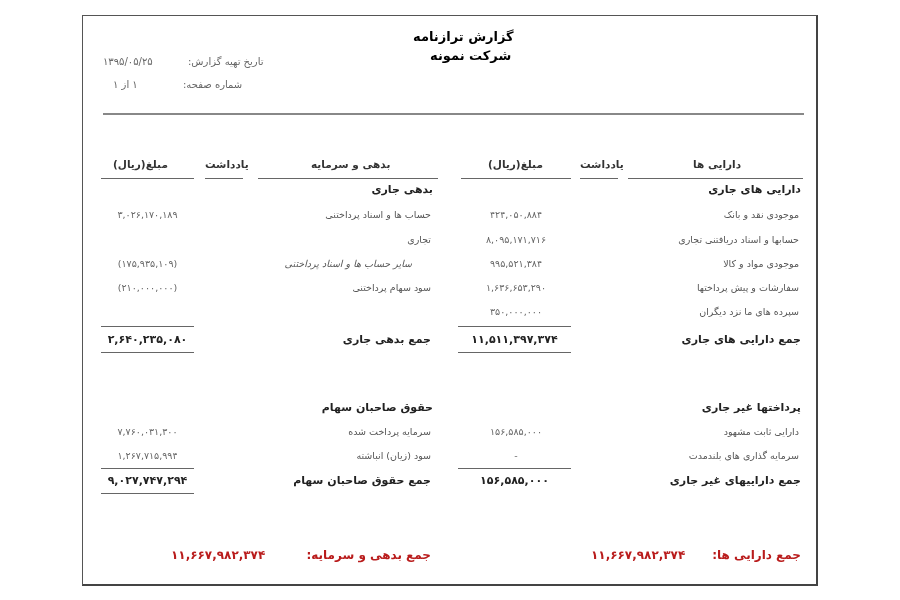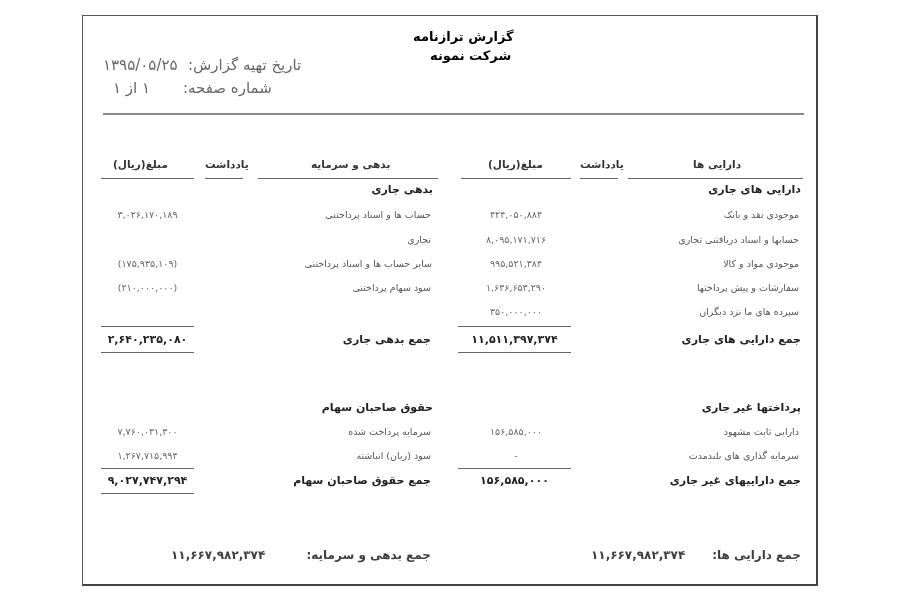--- a/index.html
+++ b/index.html
@@ -3,33 +3,33 @@
 <meta charset="utf-8">
 <style>
   html, body { margin:0; padding:0; background:#ffffff; }
   body { width:900px; height:600px; position:relative; overflow:hidden;
          font-family:"DejaVu Sans", sans-serif; color:#222; }
   .page { position:absolute; left:82px; top:15px; width:736px; height:571px;
           border:1px solid #555; border-right:2px solid #444; border-bottom:2px solid #444;
           background:#fff; box-sizing:border-box; }
   .abs { position:absolute; white-space:nowrap; }
   .title { font-weight:bold; font-size:13px; color:#000000; }
-  .meta { font-size:15px; color:#666; }
+  .meta { font-size:10px; color:#666; }
   .hr-top { position:absolute; left:20px; right:12px; top:97px; height:0; border-top:2px solid #888; }
   .range-box { position:absolute; left:13px; right:11px; top:106px; height:33px;
                border:2px solid #333; box-sizing:border-box; }
   .range-text { position:absolute; right:8px; top:2px; font-size:9px; color:#666; direction:rtl; }
   .hdr { font-size:10.5px; font-weight:bold; color:#333; }
   .uline { position:absolute; height:0; border-top:1.5px solid #666; }
   .sec { font-size:11px; font-weight:bold; color:#222; direction:rtl; }
   .lbl { font-size:9.5px; color:#555; direction:rtl; }
   .num { font-size:9.5px; color:#666; text-align:center; }
   .tot-lbl { font-size:11px; font-weight:bold; color:#222; direction:rtl; }
   .tot-num { font-size:11px; font-weight:bold; color:#222; text-align:center; }
-  .grand { font-size:12px; font-weight:bold; color:#404040; direction:rtl; }
+  .grand { font-size:12px; font-weight:bold; color:#b91c1c; direction:rtl; }
 </style>
 </head>
 <body>
 
 <div class="page">
 
   <div class="abs title" style="left:330px; top:13px;">گزارش ترازنامه</div>
   <div class="abs title" style="left:347px; top:32px;">شرکت نمونه</div>
 
   <div class="abs meta" style="left:105px; top:40px; direction:rtl;">تاریخ تهیه گزارش:</div>
@@ -90,21 +90,21 @@
 
   <div class="abs grand" style="right:15px; top:532px;">جمع دارایی ها:</div>
   <div class="abs grand" style="left:508px; top:532px;">۱۱,۶۶۷,۹۸۲,۳۷۴</div>
 
   <div class="abs sec" style="right:383px; top:167px;">بدهی جاری</div>
 
   <div class="abs lbl" style="right:385px; top:193px;">حساب ها و اسناد پرداختنی</div>
   <div class="abs lbl" style="right:385px; top:218px;">تجاری</div>
   <div class="abs num" style="left:18px; width:93px; top:193px;">۳,۰۲۶,۱۷۰,۱۸۹</div>
 
-  <div class="abs lbl" style="right:384px; top:242px;">سایر حساب ها و اسناد پرداختنی</div>
+  <div class="abs lbl" style="right:404px; top:242px;font-style:italic;">سایر حساب ها و اسناد پرداختنی</div>
   <div class="abs num" style="left:18px; width:93px; top:242px;">(۱۷۵,۹۳۵,۱۰۹)</div>
 
   <div class="abs lbl" style="right:385px; top:266px;">سود سهام پرداختنی</div>
   <div class="abs num" style="left:18px; width:93px; top:266px;">(۲۱۰,۰۰۰,۰۰۰)</div>
 
   <div class="uline" style="left:18px; width:93px; top:310px;"></div>
   <div class="abs tot-lbl" style="right:385px; top:317px;">جمع بدهی جاری</div>
   <div class="abs tot-num" style="left:18px; width:93px; top:317px;">۲,۶۴۰,۲۳۵,۰۸۰</div>
   <div class="uline" style="left:18px; width:93px; top:336px;"></div>
 

